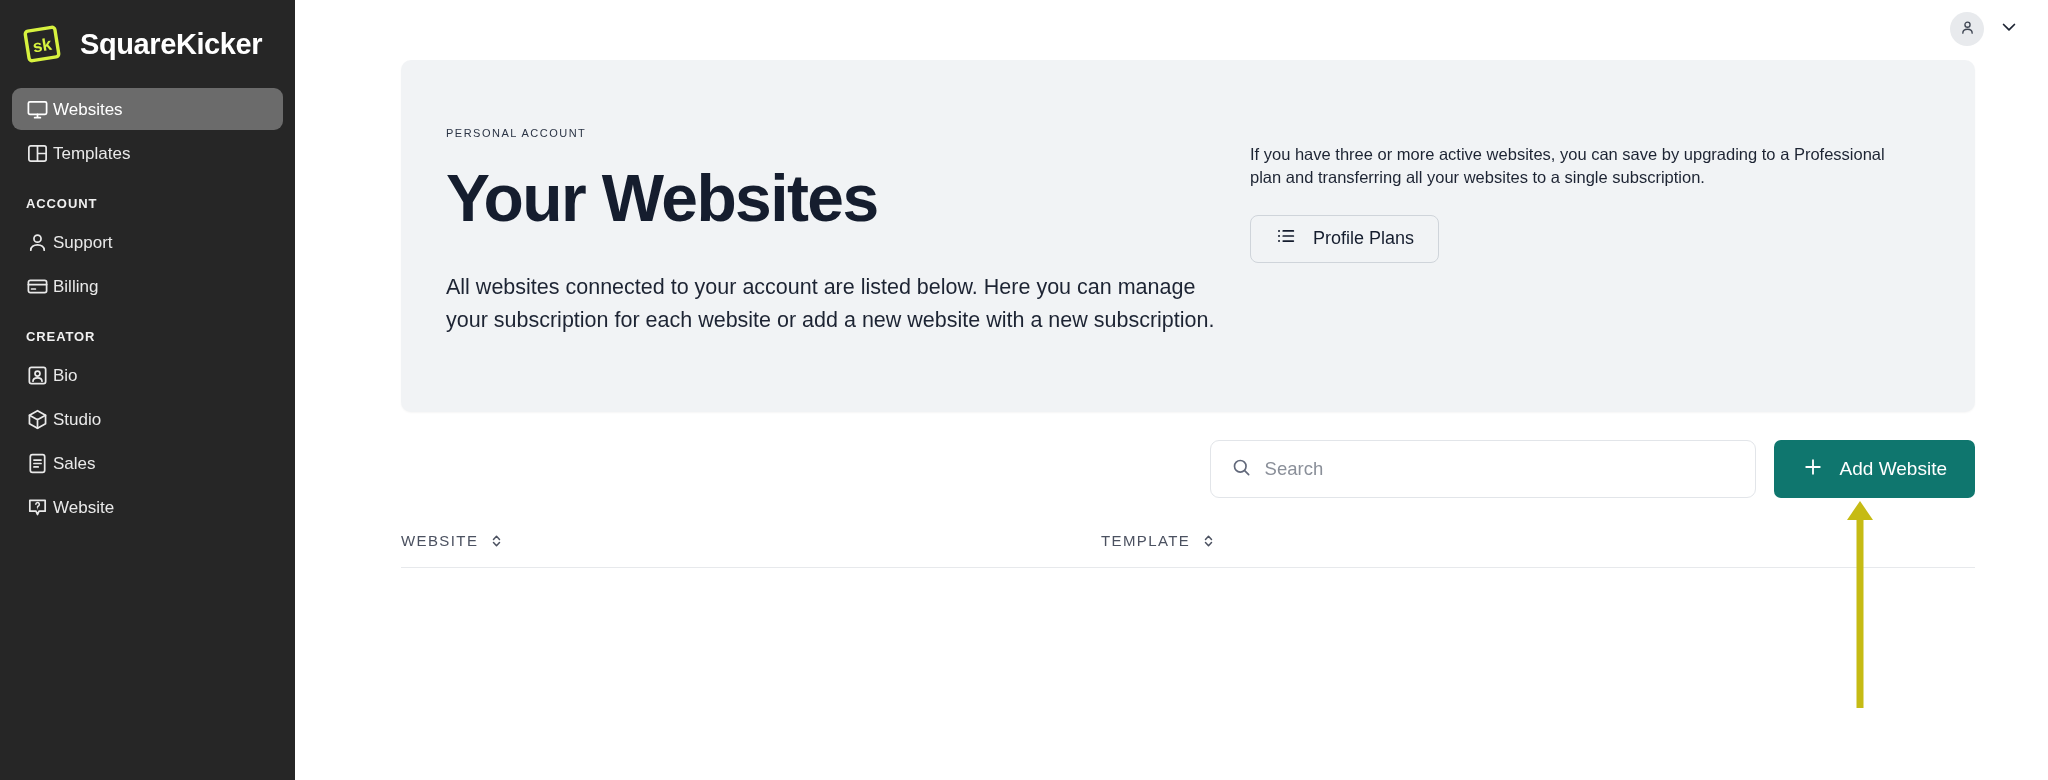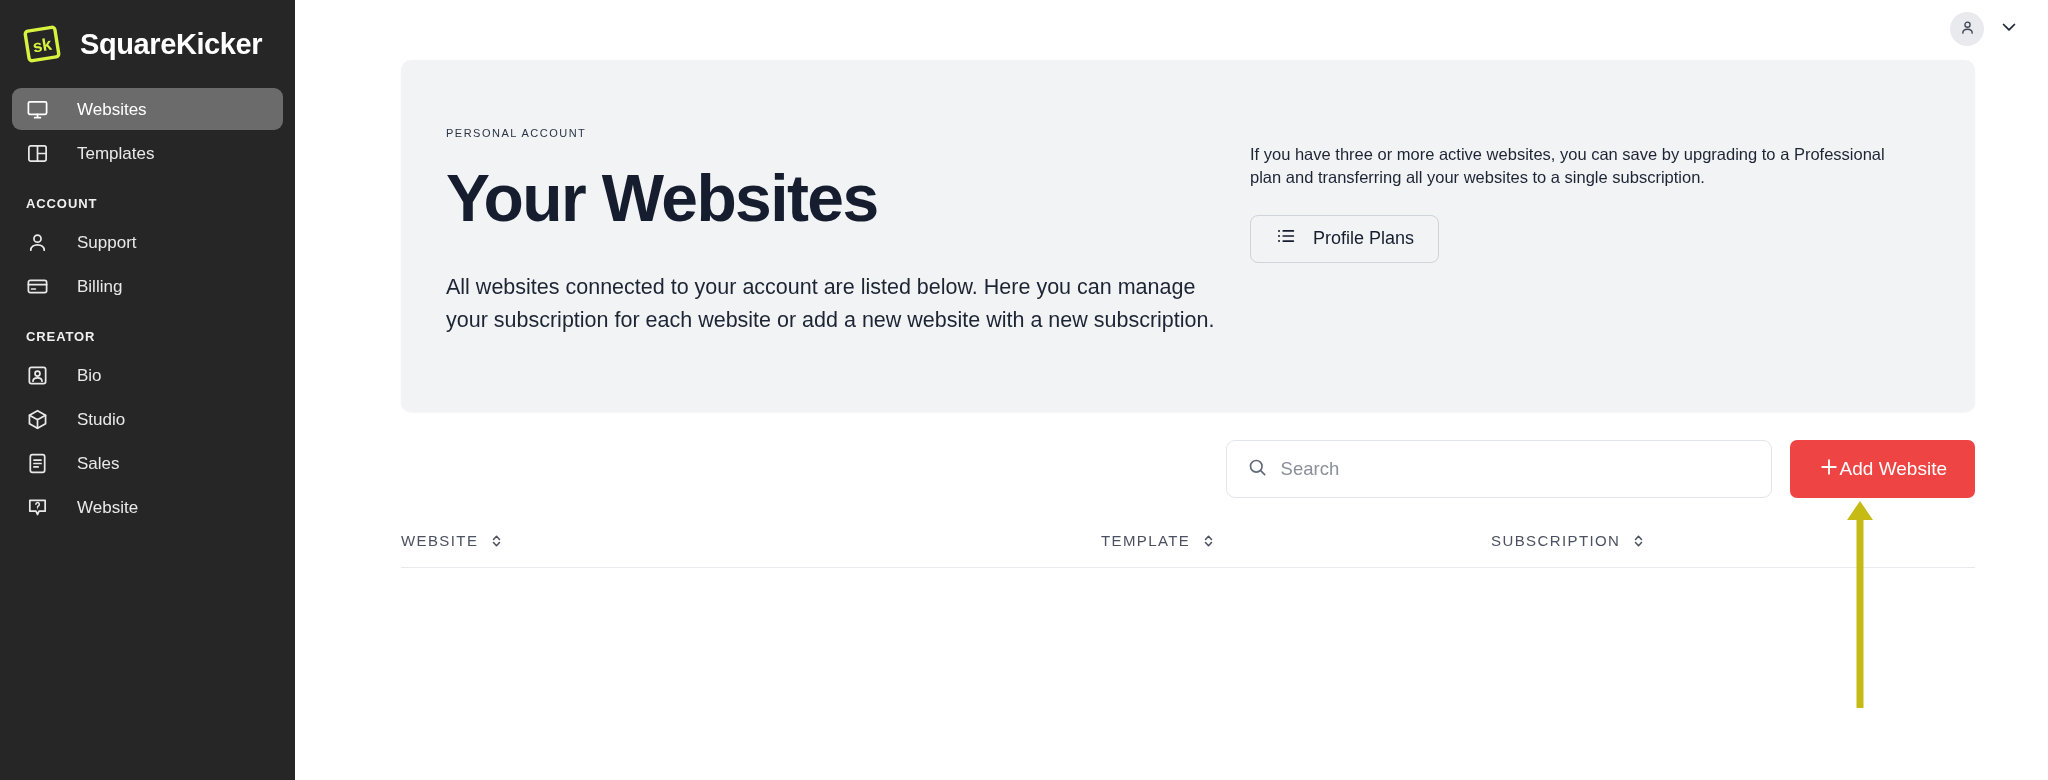--- a/index.html
+++ b/index.html
@@ -57,21 +57,21 @@
     letter-spacing: -0.4px;
     line-height: 1;
     white-space: nowrap;
   }
 
   .nav { padding: 16px 12px 0 12px; }
 
   .nav-item {
     display: flex;
     align-items: center;
-    gap: 28px;
+    gap: 4px;
     height: 42px;
     padding: 0 14px;
     border-radius: 9px;
     color: #e9e9e9;
     font-size: 17px;
     line-height: 1;
     cursor: pointer;
     margin-bottom: 2px;
   }
   .nav-item.active { background: #6b6b6b; color: #ffffff; }
@@ -225,26 +225,27 @@
     color: #3b4354;
     background: transparent;
     width: 100%;
   }
   .search-wrap input::placeholder { color: #8a8f99; }
 
   .btn-dark {
     display: inline-flex;
     align-items: center;
     justify-content: center;
+    gap: 16px;
     min-width: 180px;
     height: 58px;
     padding: 0 28px;
     border: none;
     border-radius: 7px;
-    background: #ef4444;
+    background: #0f766e;
     color: #ffffff;
     font-size: 19px;
     font-family: inherit;
     cursor: pointer;
   }
 
   
   .table { margin-top: 34px; }
   .thead {
     display: flex;
@@ -478,29 +479,20 @@
         <div class="th col-template">
           <span>TEMPLATE</span>
           <span class="sort-ico">
             <svg width="13" height="14" viewBox="0 0 12 14" fill="none" stroke="#4b5160" stroke-width="1.5" stroke-linecap="round" stroke-linejoin="round">
               <path d="M3 5.4L6 2.2l3 3.2"></path>
                 <path d="M3 8.6L6 11.8l3-3.2"></path>
             </svg>
           </span>
         </div>
 
-        <div class="th col-subscription">
-          <span>SUBSCRIPTION</span>
-          <span class="sort-ico">
-            <svg width="13" height="14" viewBox="0 0 12 14" fill="none" stroke="#4b5160" stroke-width="1.5" stroke-linecap="round" stroke-linejoin="round">
-              <path d="M3 5.4L6 2.2l3 3.2"></path>
-                <path d="M3 8.6L6 11.8l3-3.2"></path>
-            </svg>
-          </span>
-        </div>
 
       </div>
       <div class="tbody"></div>
     </div>
 
   </main>
 
   <div class="annot-arrow">
     <svg width="30" height="208" viewBox="0 0 30 208">
       <line x1="15" y1="208" x2="15" y2="16" stroke="#c6bb14" stroke-width="7"></line>

